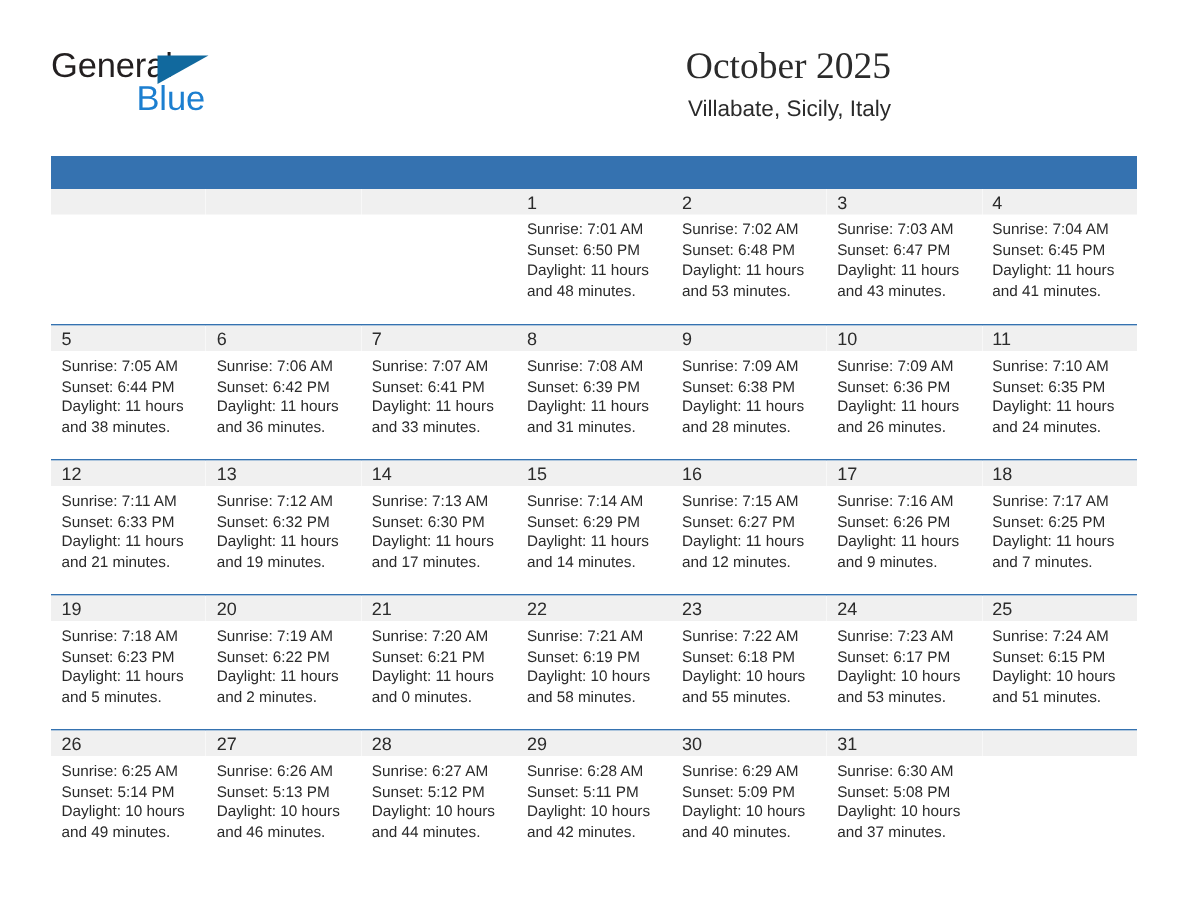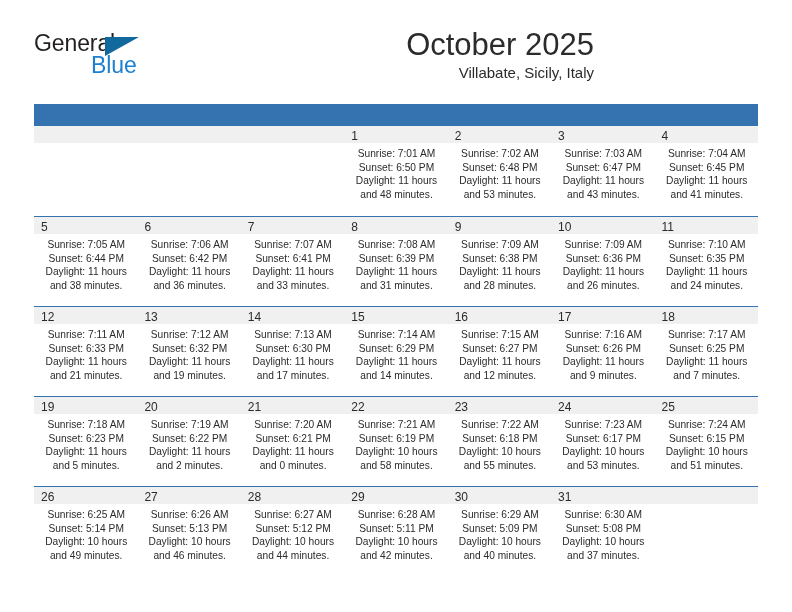--- a/index.html
+++ b/index.html
@@ -68,24 +68,25 @@
     border-bottom: 19px solid transparent;
   }
 
   .title-block {
     position: absolute;
     right: 0;
     top: 0;
     text-align: right;
   }
   .cal-title {
-    font-size: 31px;
+    font-size: 25px;
     color: #2b2b2b;
     line-height: 33px;
     white-space: nowrap;
+    font-family: Liberation Serif, serif;
   }
   .cal-subtitle {
     font-size: 15px;
     color: #2b2b2b;
     line-height: 22px;
     margin-top: 1px;
     white-space: nowrap;
   }
 
   
@@ -133,21 +134,20 @@
   }
   .daynum {
     font-size: 12px;
     line-height: 17px;
     color: #2b2b2b;
   }
   .daycell.empty .daynum-band { background: #f0f0f0; }
 
   .details {
     padding: 4px 6px 0 7px;
-    text-align: center;
   }
   .details div {
     font-size: 10.2px;
     line-height: 13.6px;
     color: #2b2b2b;
     white-space: nowrap;
   }
 </style>
 </head>
 <body>

